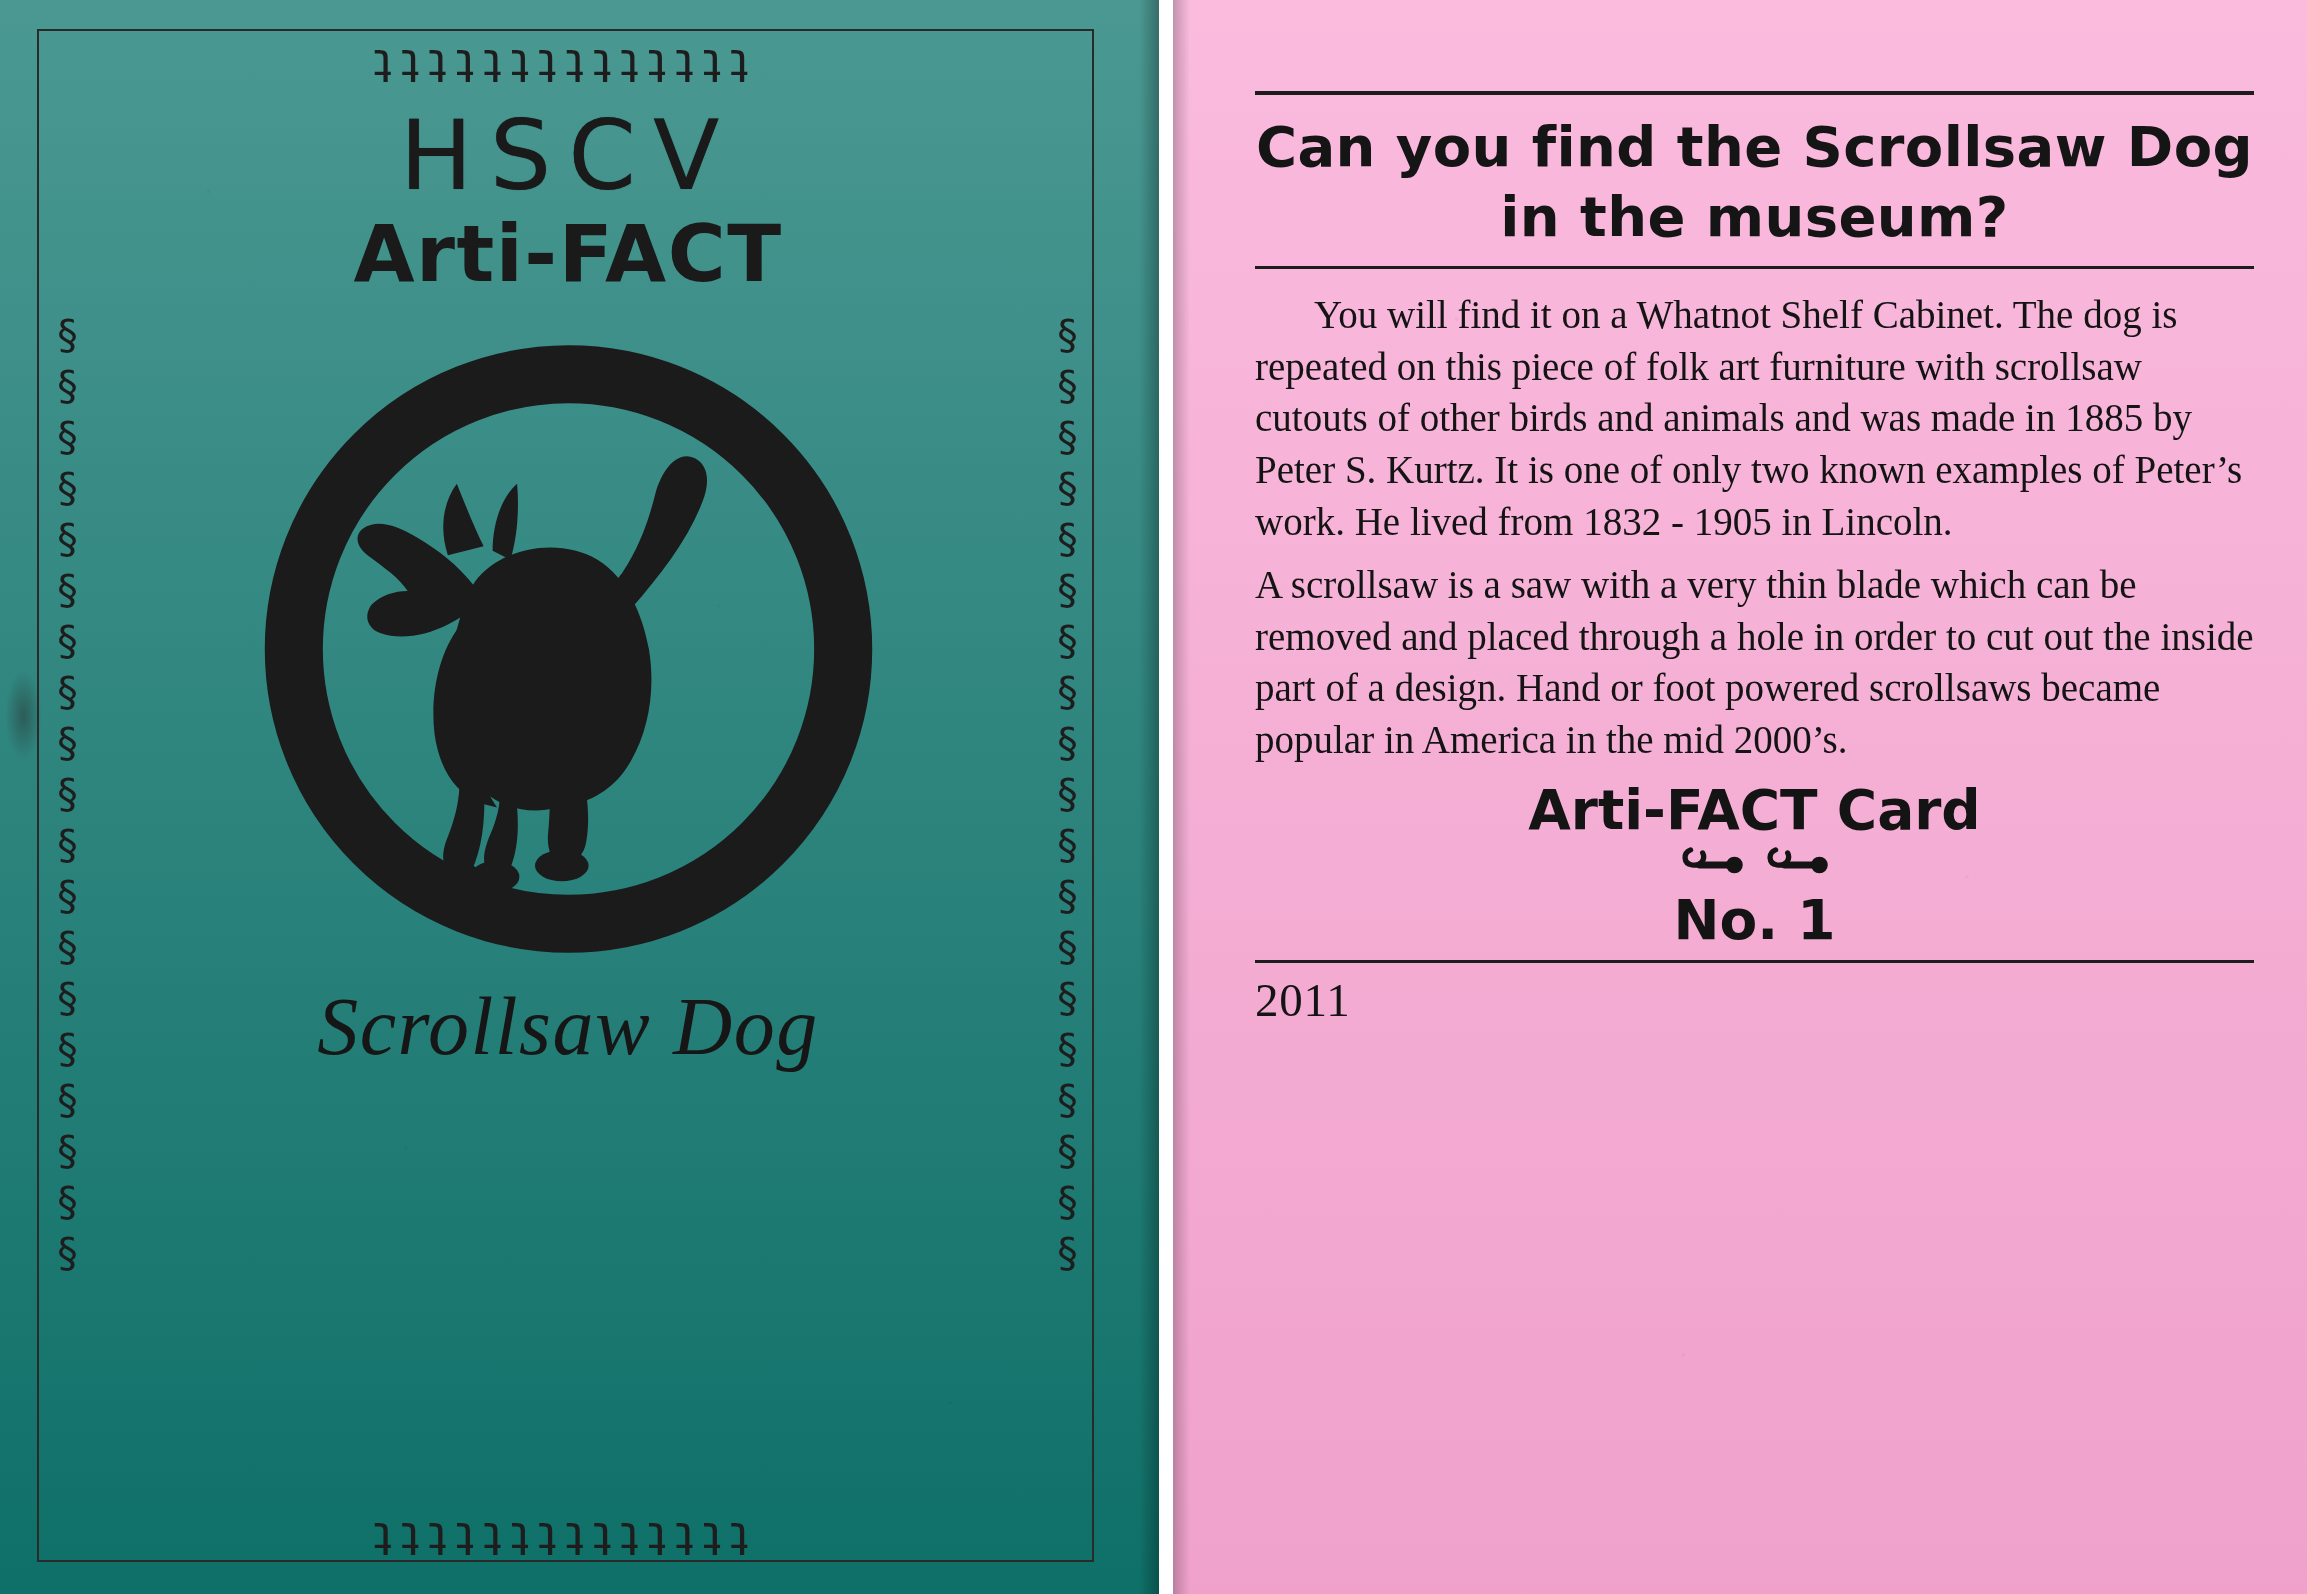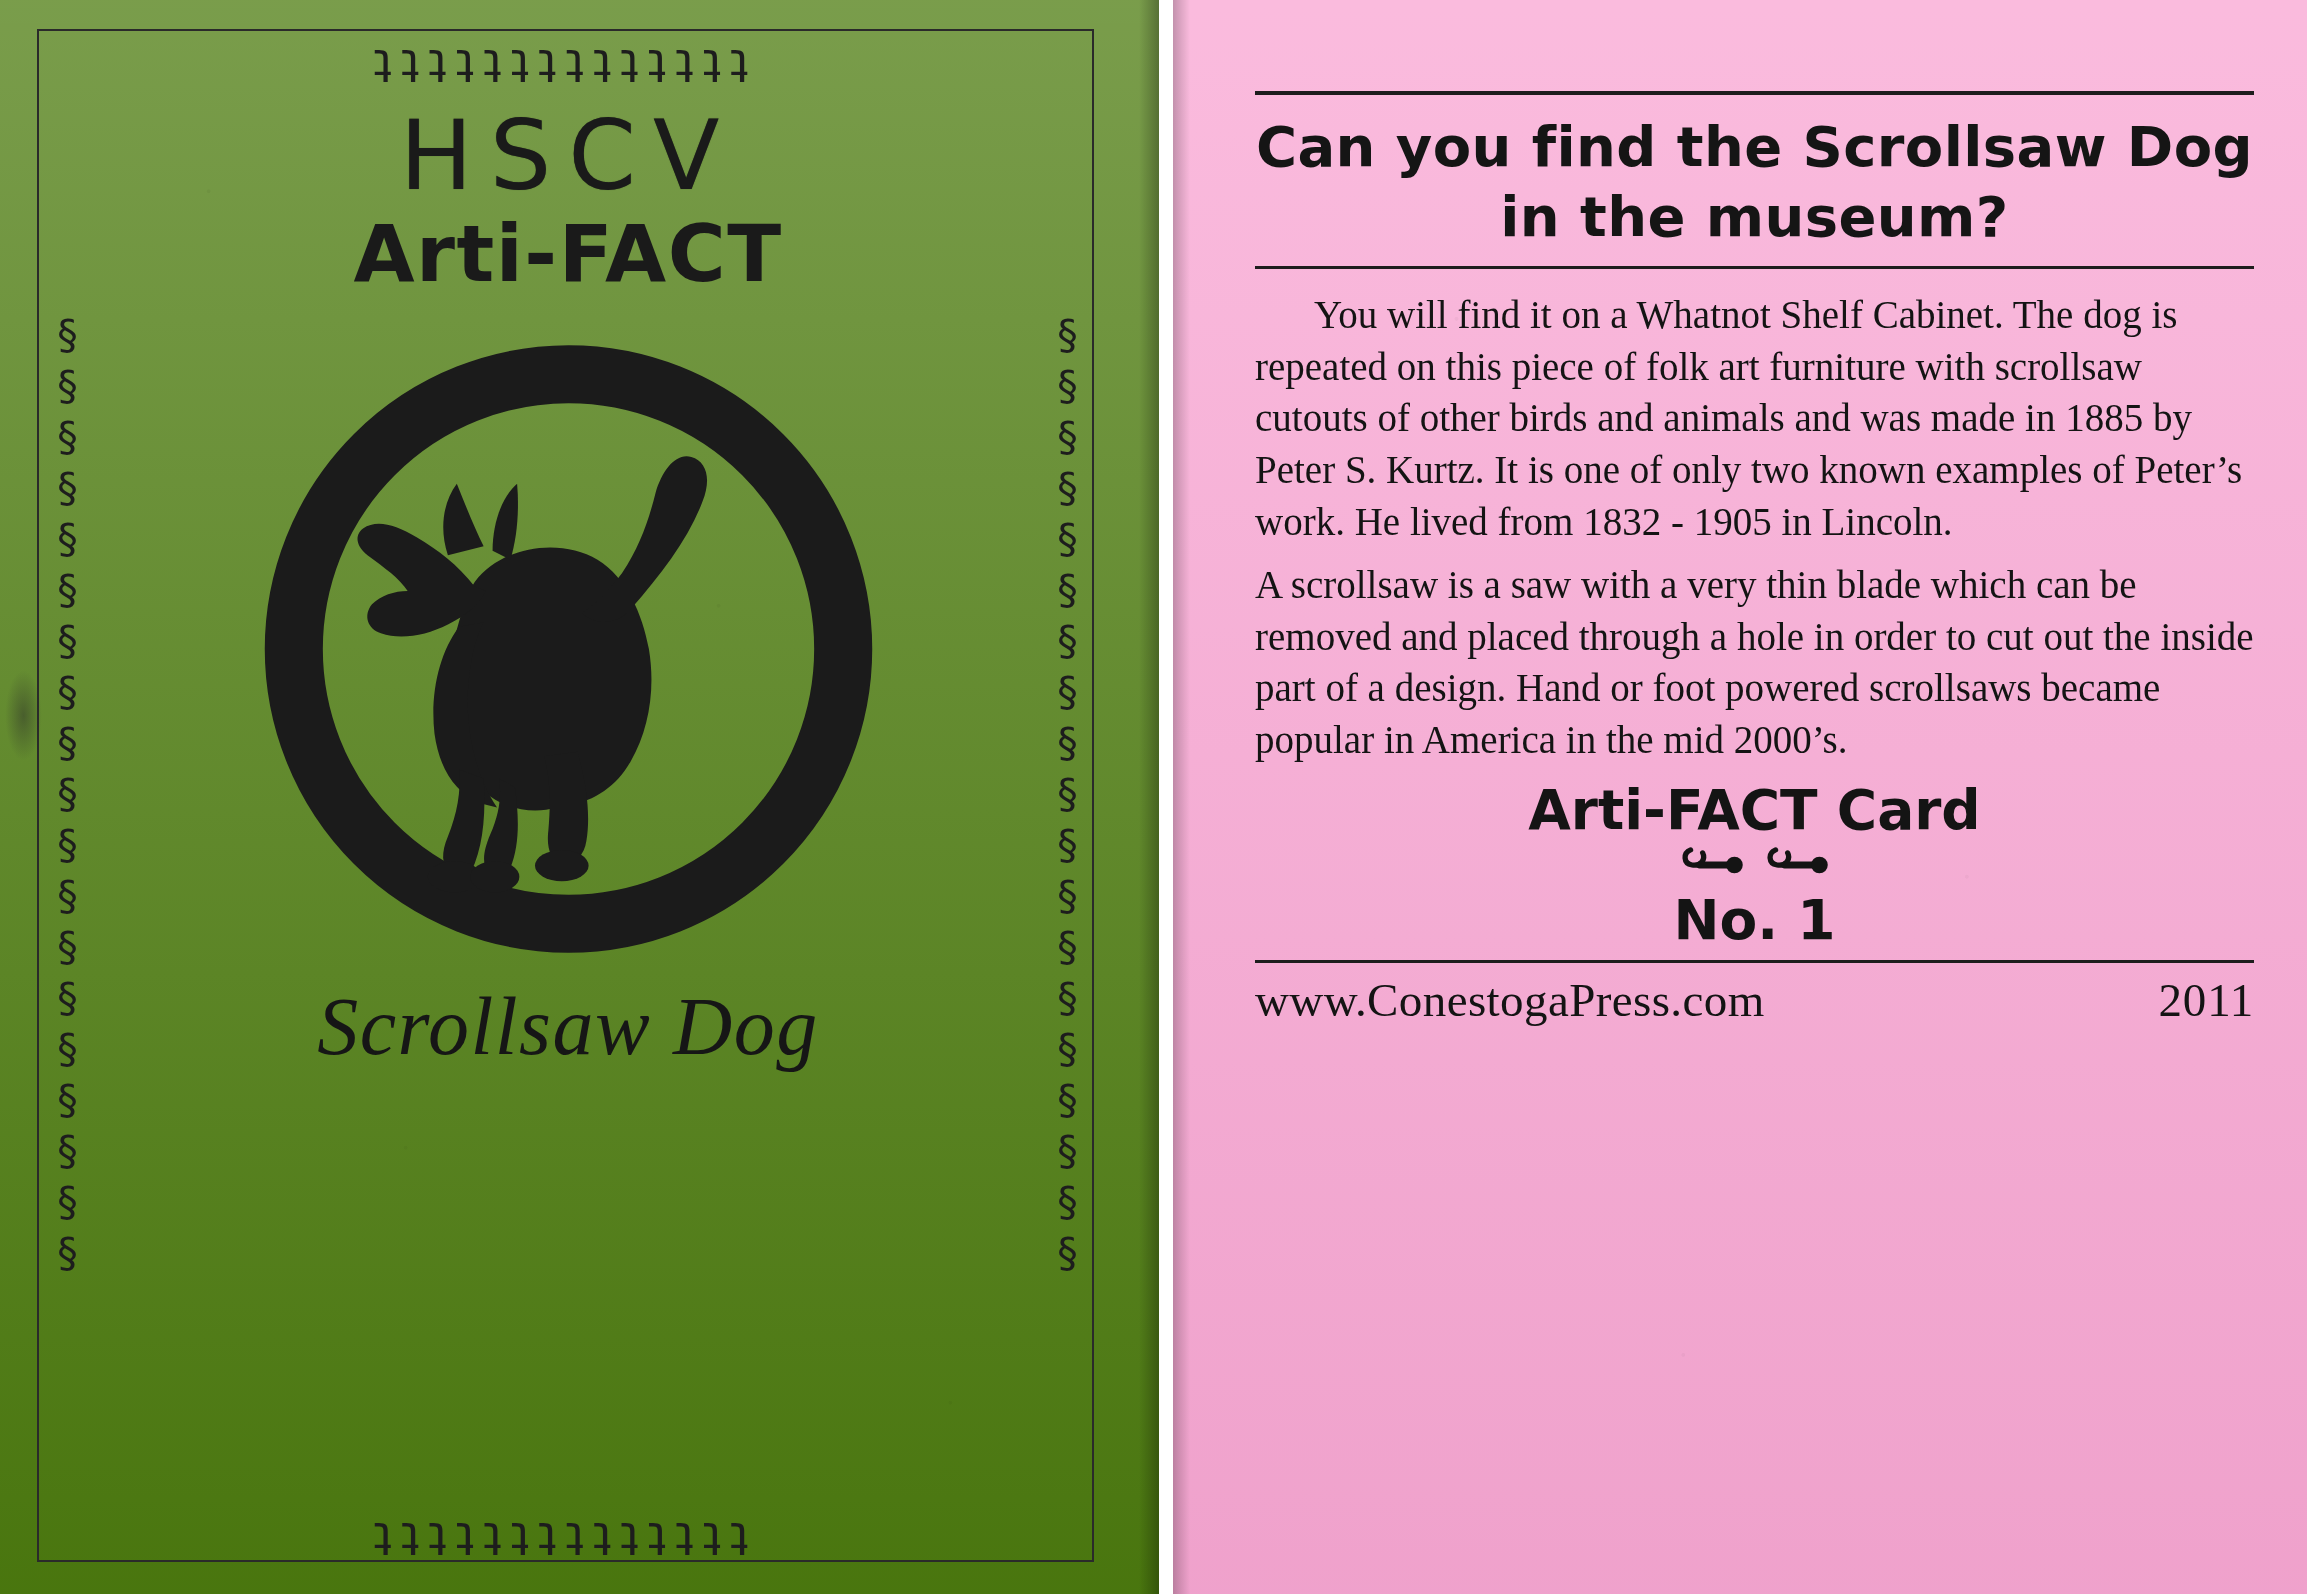--- a/index.html
+++ b/index.html
@@ -21,21 +21,21 @@
     display: flex;
   }
 
   
   .card-front {
     position: absolute;
     left: 0px;
     top: 0px;
     width: 1159px;
     height: 1594px;
-    background: #4d7c0f;
+    background: #0f766e;
     overflow: hidden;
   }
   .card-front .paper-noise {
     position: absolute;
     inset: 0;
     background:
       radial-gradient(circle at 18% 12%, rgba(0,0,0,0.045) 0 1.5px, transparent 2.3px),
       radial-gradient(circle at 62% 38%, rgba(0,0,0,0.04) 0 1.5px, transparent 2.3px),
       radial-gradient(circle at 35% 72%, rgba(0,0,0,0.035) 0 1.5px, transparent 2.3px),
       radial-gradient(circle at 82% 88%, rgba(0,0,0,0.04) 0 1.5px, transparent 2.3px),
@@ -378,20 +378,19 @@
             <path d="M26 30 C40 30, 54 30, 66 30" fill="none" stroke="#141414" stroke-width="9" stroke-linecap="round"></path>
             <circle cx="72" cy="30" r="11" fill="#141414"></circle>
           </svg>
         </span>
         <span>No. 1</span>
       </div>
 
       <hr class="rule-thin">
 
       <div class="footer-url">
-        <span class="url">www.ConestogaPress.com</span>
         <span class="year">2011</span>
       </div>
     </div>
   </div>
 
 </div>
 
 
 </body></html>

